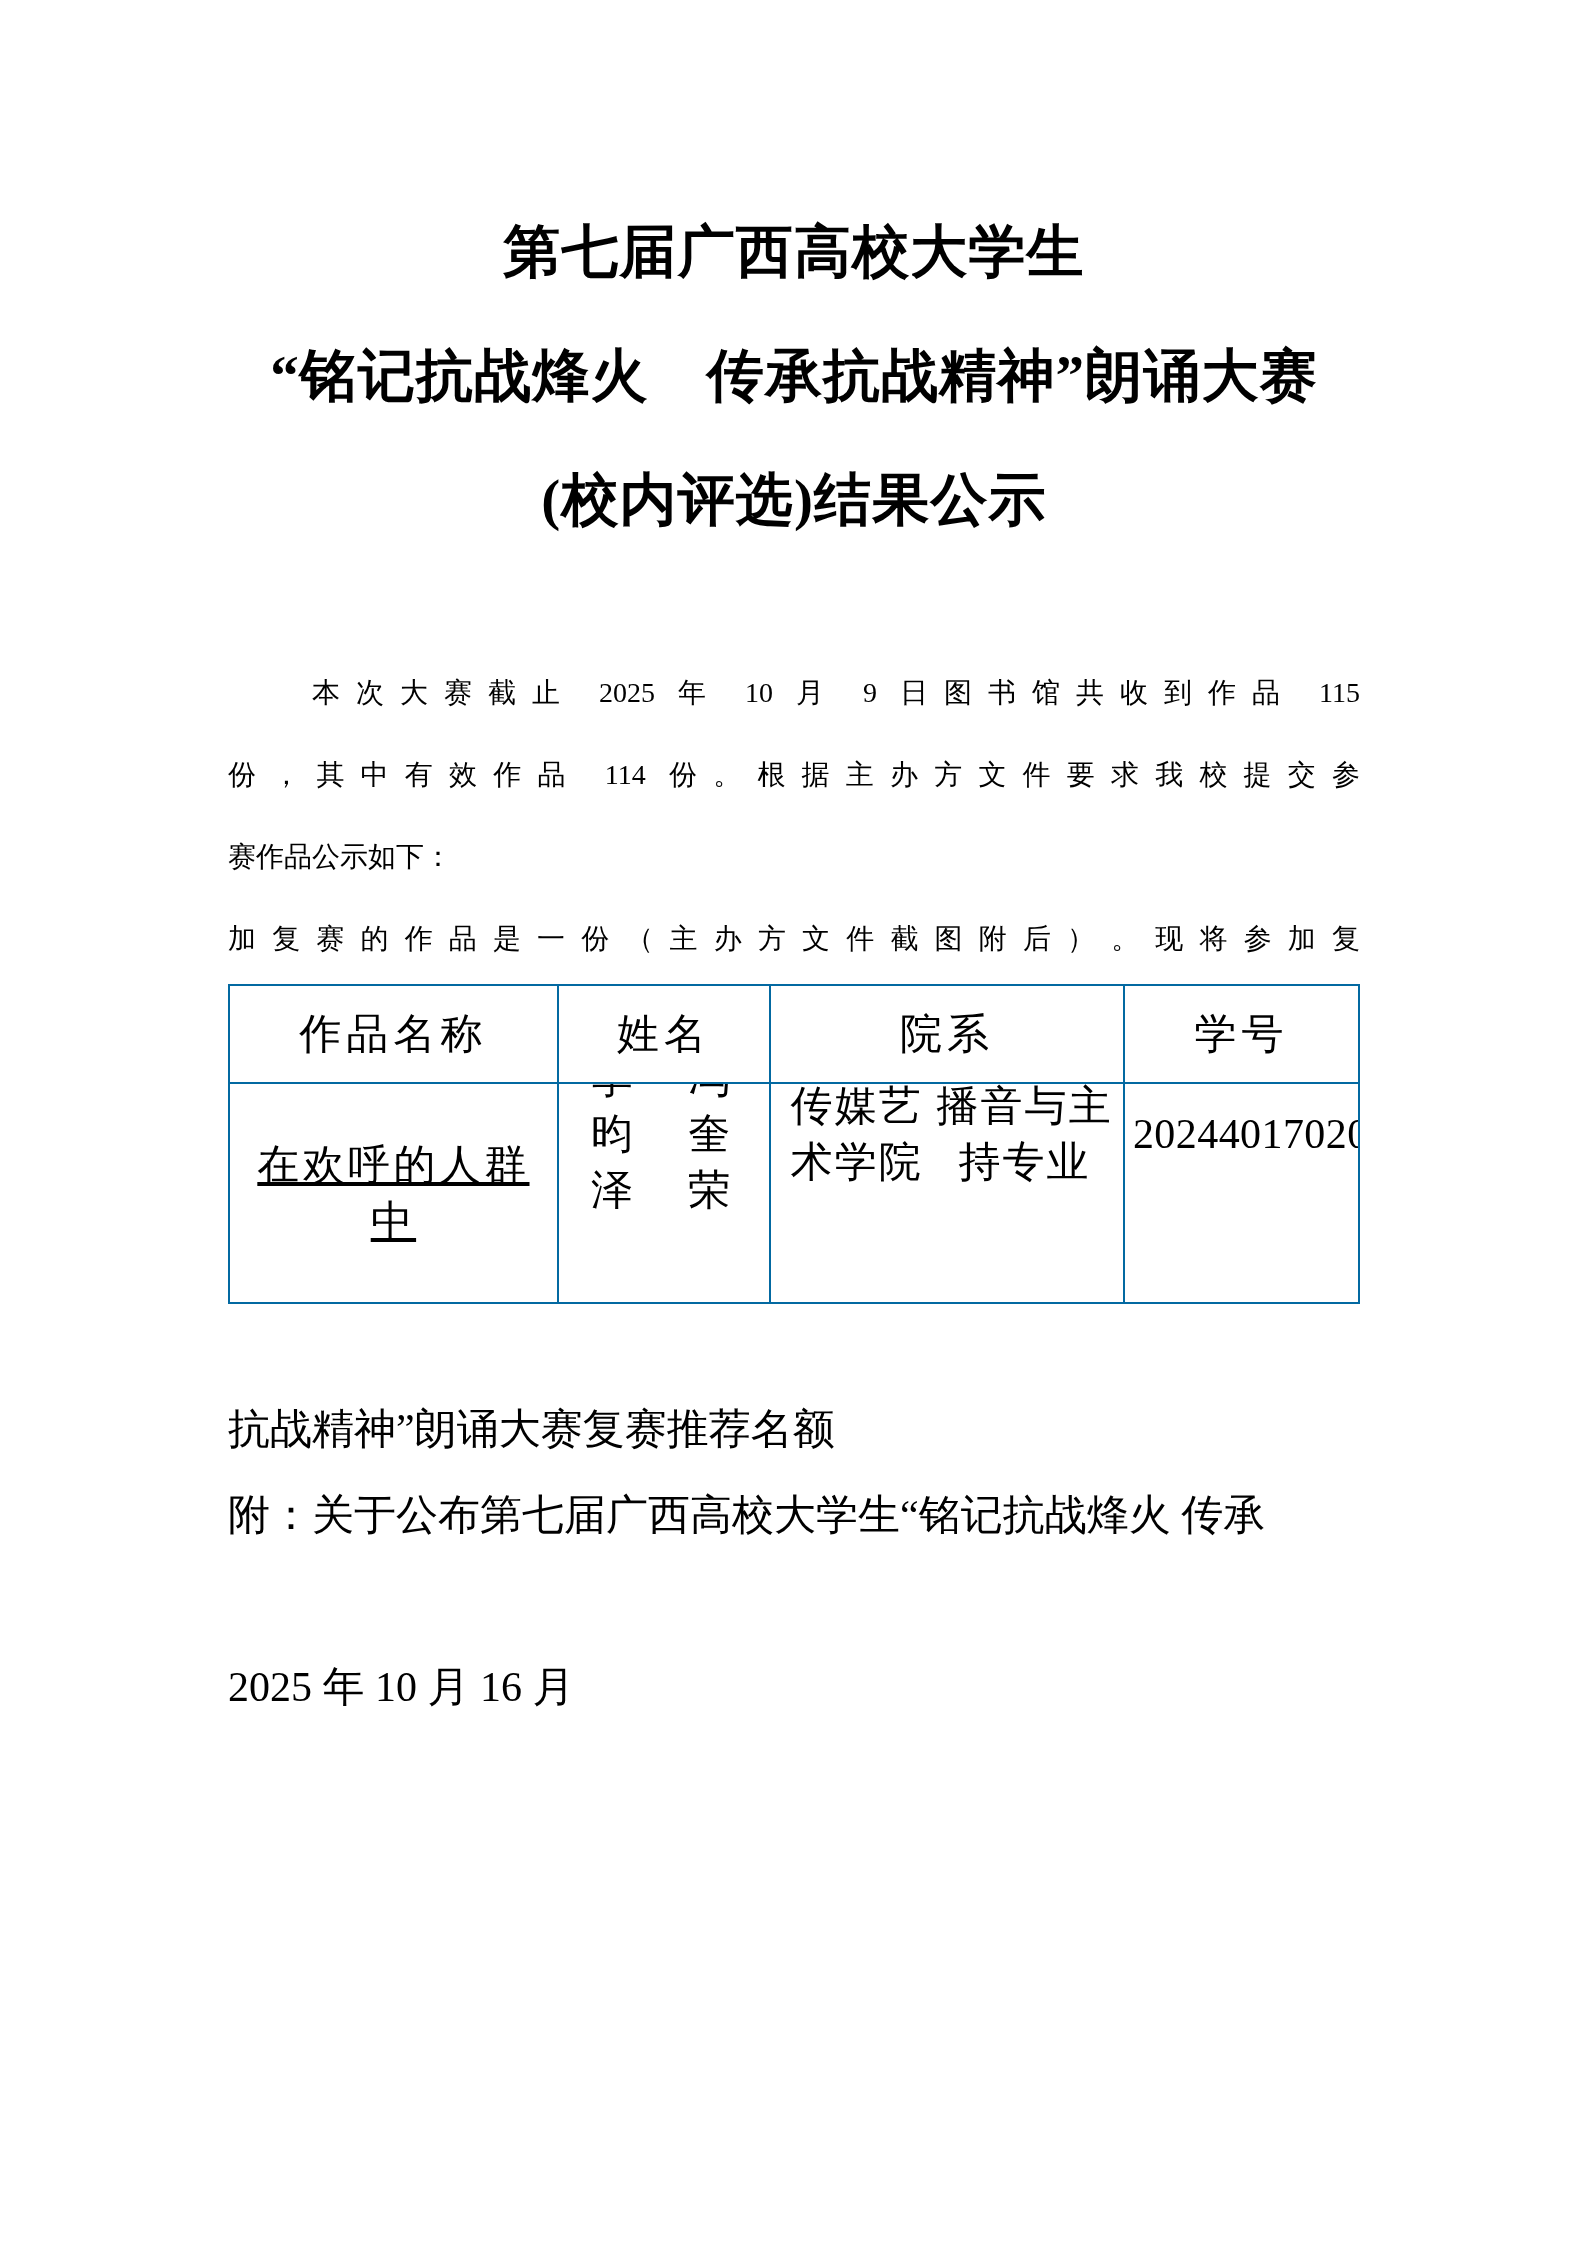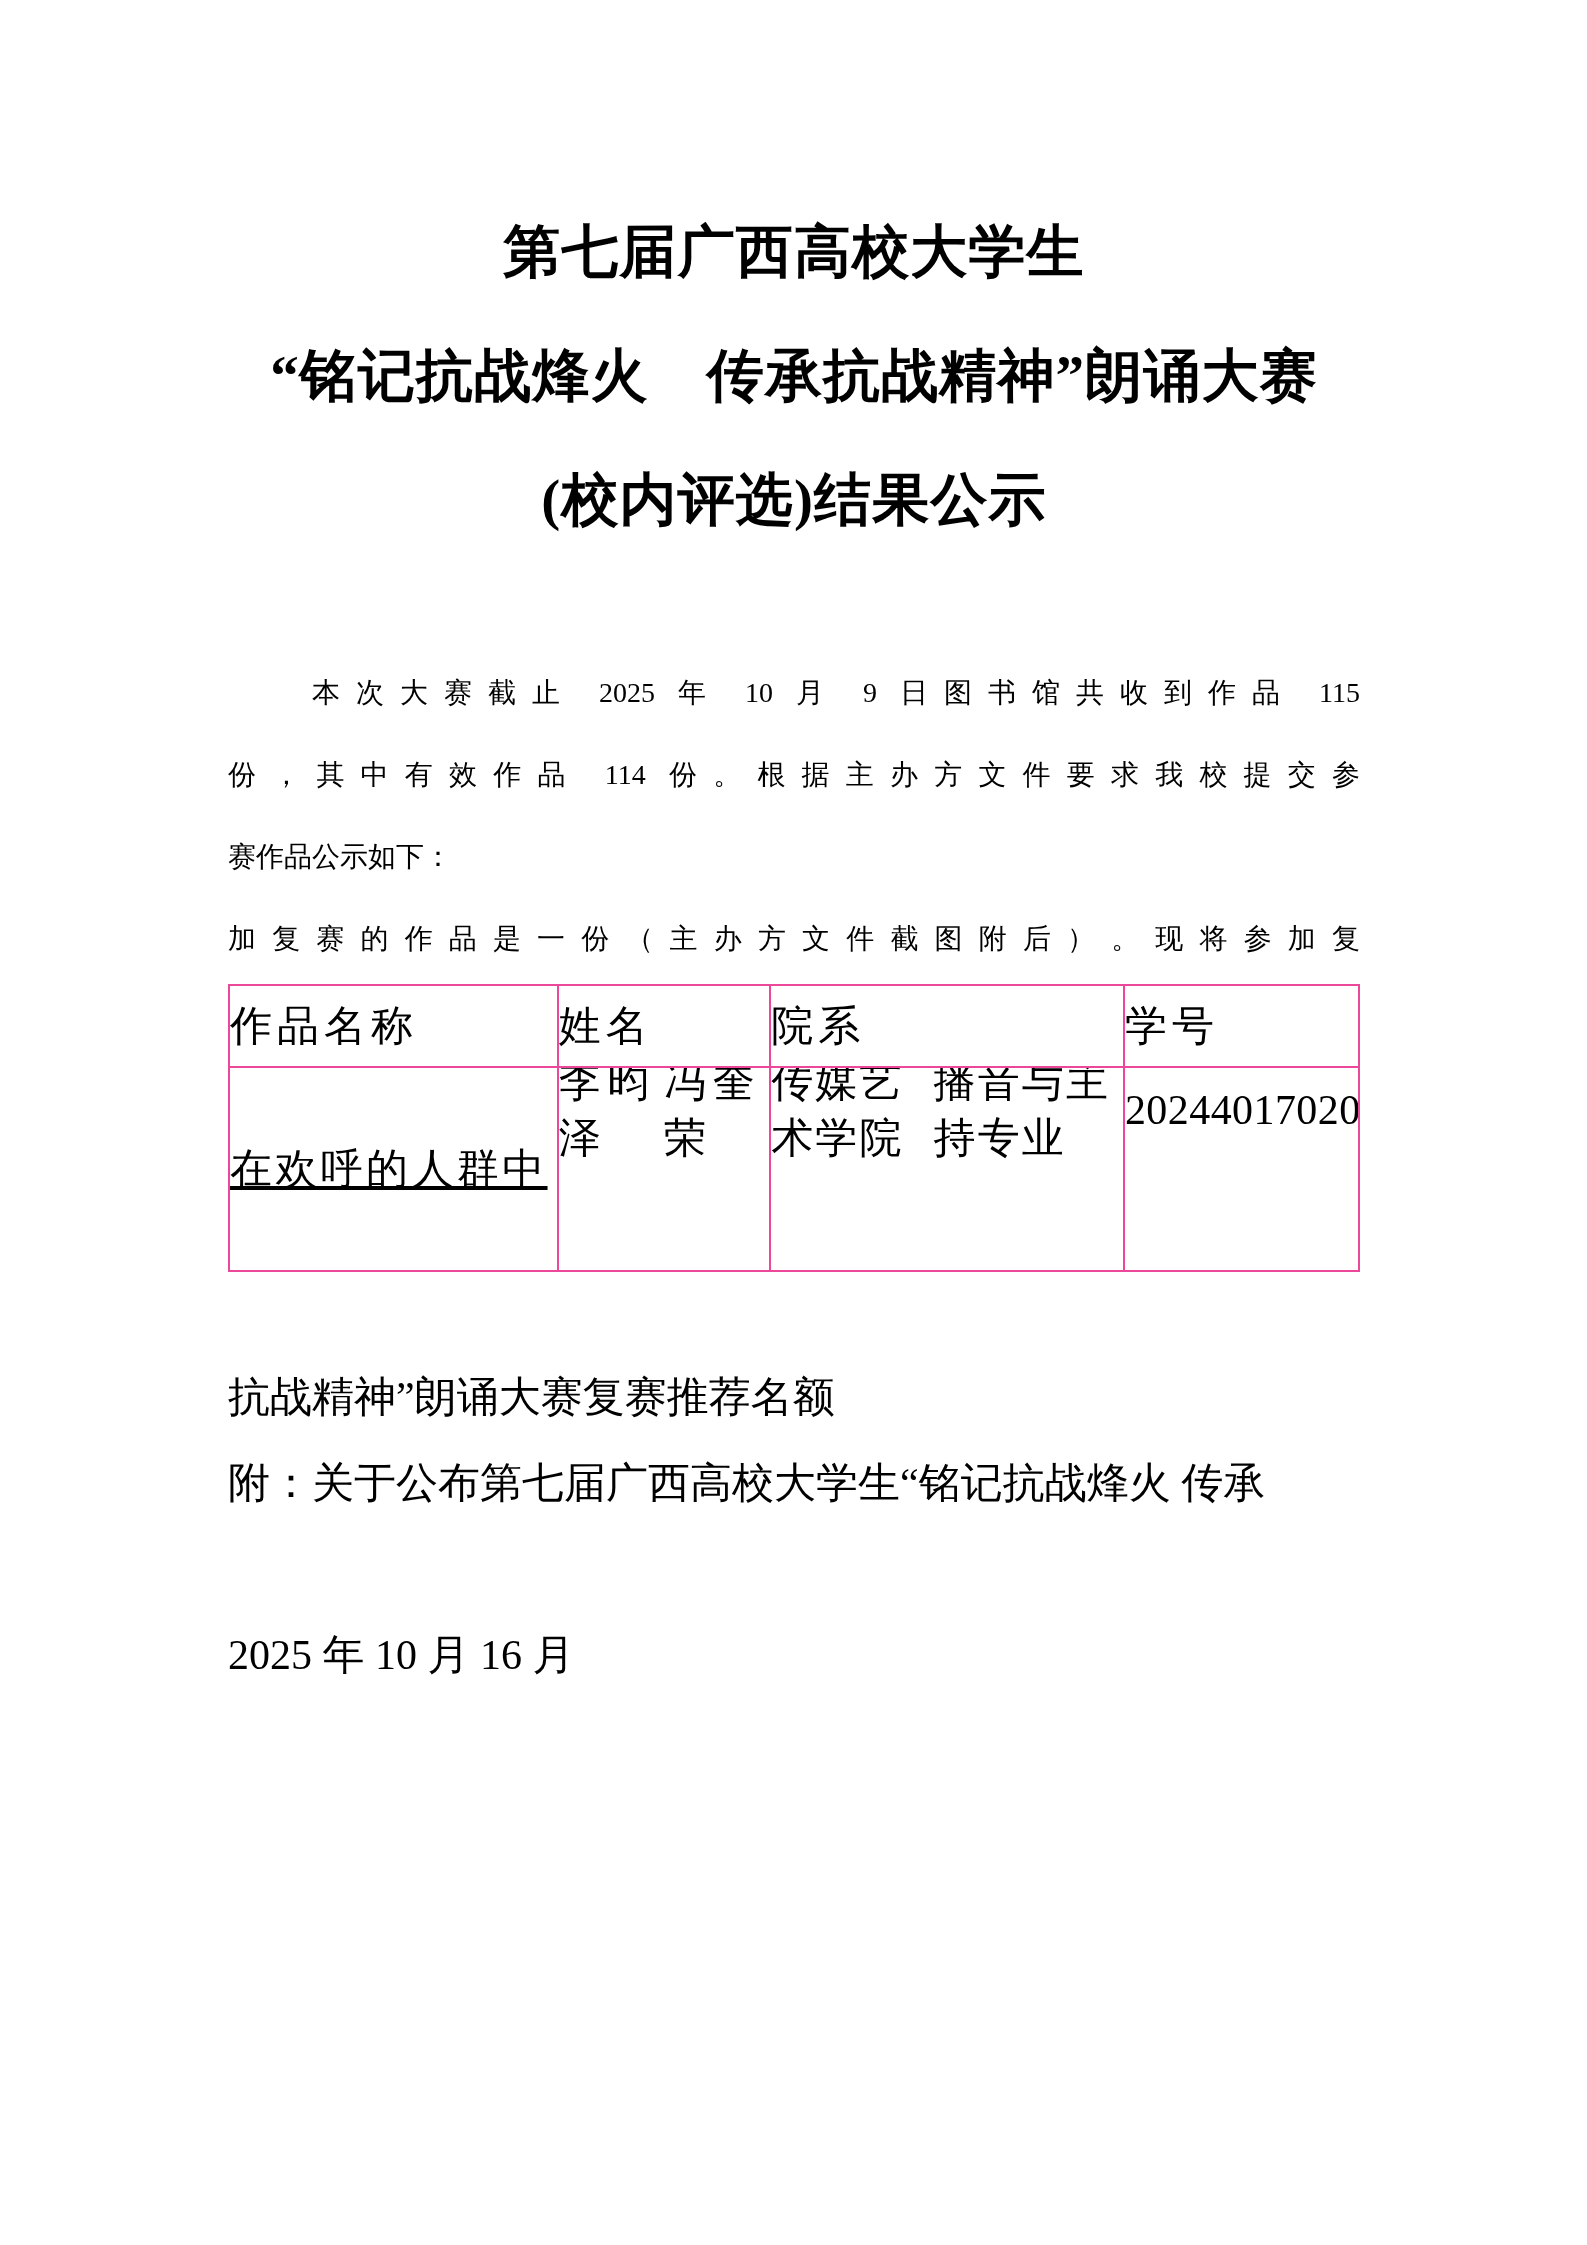--- a/index.html
+++ b/index.html
@@ -58,25 +58,25 @@
     border-collapse: collapse;
     table-layout: fixed;
   }
   .col-work { width: 29.1%; }
   .col-name { width: 18.8%; }
   .col-dept { width: 31.3%; }
   .col-id   { width: 20.8%; }
 
   table.results th,
   table.results td {
-    border: 2px solid #ec4899;
-    padding: 0;
+    border: 2px solid #0369a1;
+    padding: 8px;
     font-weight: normal;
     font-size: 42px;
-    text-align: left;
+    text-align: center;
     vertical-align: middle;
     overflow: hidden;
   }
   table.results thead th {
     height: 80px;
     letter-spacing: 0.12em;
   }
   table.results tbody td {
     height: 166px;
   }

